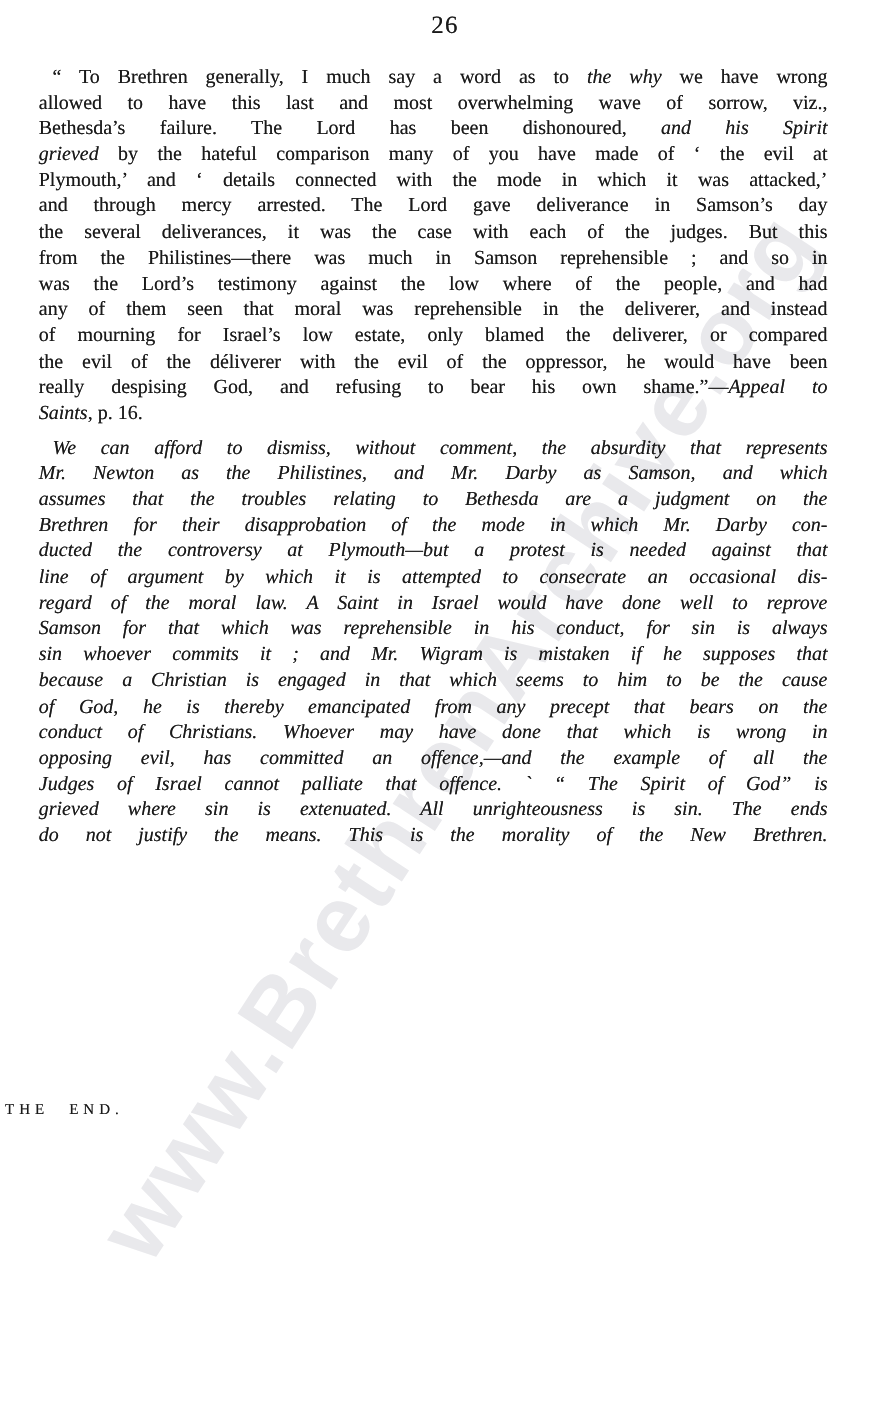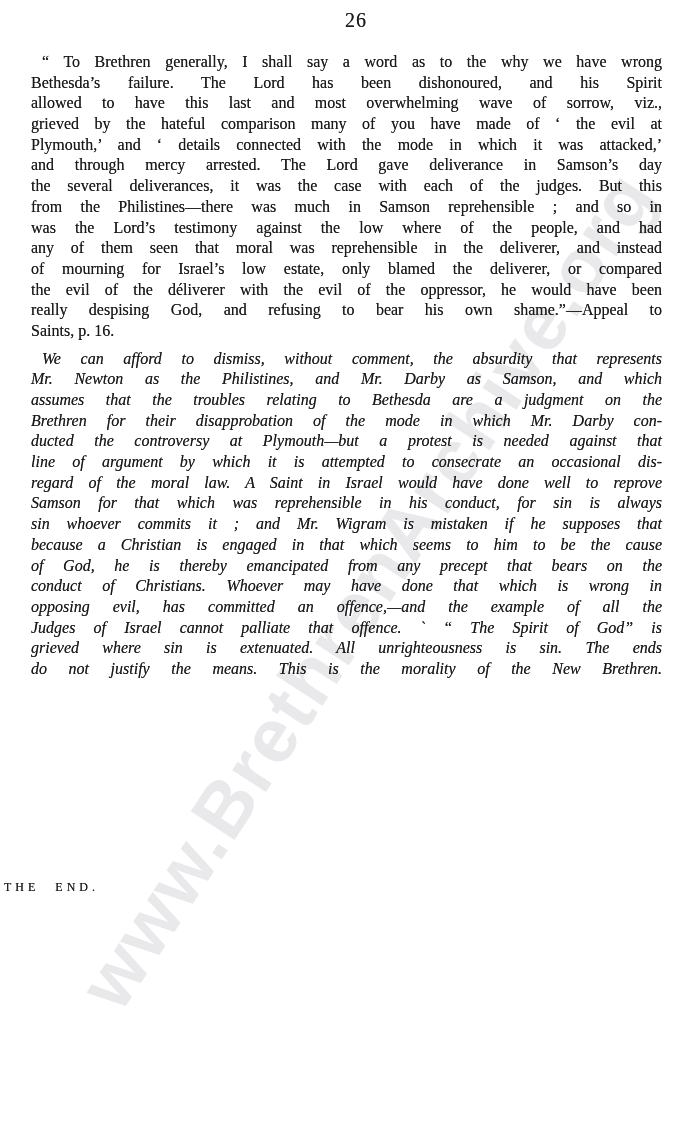--- a/index.html
+++ b/index.html
@@ -47,42 +47,42 @@
   .paragraph + .paragraph { margin-top:7px;font-style:italic; }
   .line {
     text-align:justify;
     text-align-last:justify;
     line-height:20.7px;
     height:20.7px;
     white-space:normal;
   }
   .line.last { text-align-last:left; }
   .line.indent { text-indent:11px; }
-  .it { }
+  .it { font-style:italic; }
   .the-end {
     position:absolute;
     top:880px; left:4px; right:0;
     font-size:12px;
     letter-spacing:4px;
     word-spacing:9px;
     z-index:1;
     text-shadow:0 0 0.5px rgba(0,0,0,0.65);
   }
 </style>
 </head>
 <body>
 
 <div class="page">
   <div class="watermark">www.BrethrenArchive.org</div>
   <div class="page-number">26</div>
   <div class="content">
     <div class="paragraph">
-        <div class="line indent"><span>“ To Brethren generally, I shall say a word as to </span><span class="it">the why</span><span> we have wrong</span></div>
+        <div class="line indent"><span>“ To Brethren generally, I much say a word as to </span><span class="it">the why</span><span> we have wrong</span></div>
+        <div class="line"><span>allowed to have this last and most overwhelming wave of sorrow, viz.,</span></div>
         <div class="line"><span>Bethesda’s failure.  The Lord has been dishonoured, </span><span class="it">and his Spirit</span></div>
-        <div class="line"><span>allowed to have this last and most overwhelming wave of sorrow, viz.,</span></div>
         <div class="line"><span class="it">grieved</span><span> by the hateful comparison many of you have made of ‘ the evil at</span></div>
         <div class="line"><span>Plymouth,’ and ‘ details connected with the mode in which it was attacked,’</span></div>
         <div class="line"><span>and through mercy arrested.  The Lord gave deliverance in Samson’s day</span></div>
         <div class="line"><span>the several deliverances, it was the case with each of the judges.  But this</span></div>
         <div class="line"><span>from the Philistines—there was much in Samson reprehensible ; and so in</span></div>
         <div class="line"><span>was the Lord’s testimony against the low where of the people, and had</span></div>
         <div class="line"><span>any of them seen that moral was reprehensible in the deliverer, and instead</span></div>
         <div class="line"><span>of mourning for Israel’s low estate, only blamed the deliverer, or compared</span></div>
         <div class="line"><span>the evil of the déliverer with the evil of the oppressor, he would have been</span></div>
         <div class="line"><span>really despising God, and refusing to bear his own shame.”—</span><span class="it">Appeal to</span></div>

